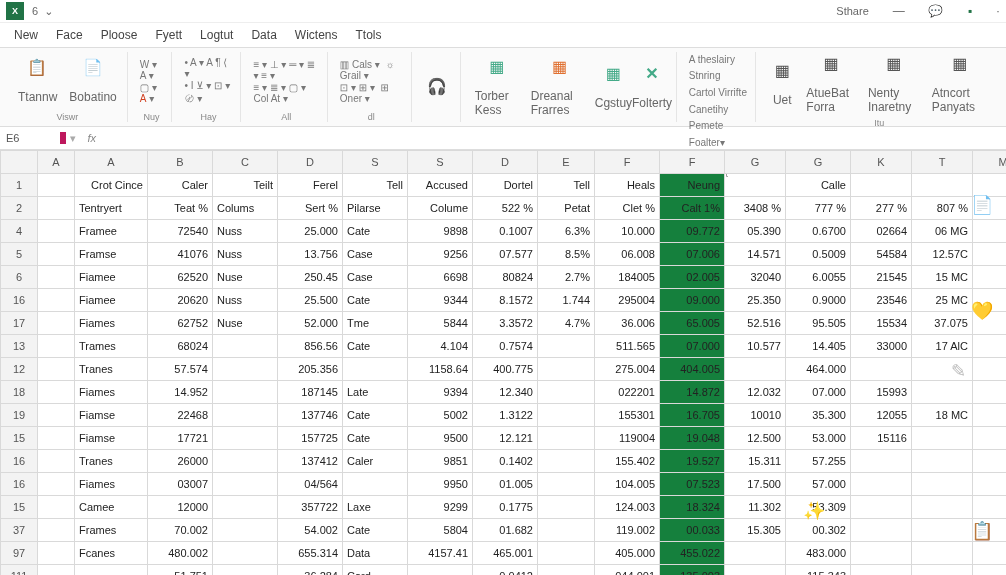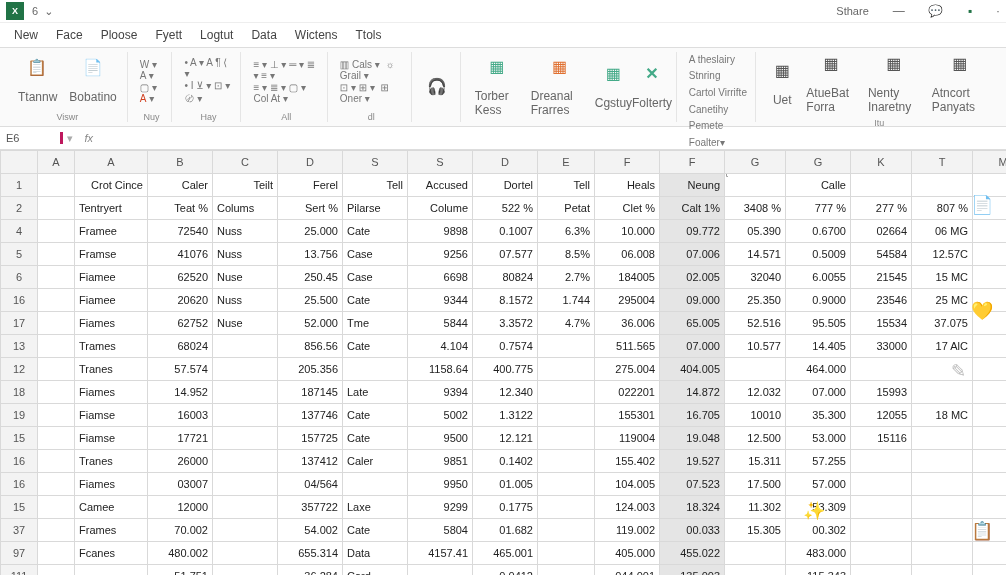--- a/index.html
+++ b/index.html
@@ -14,32 +14,32 @@
   .ribbon-group{display:flex;flex-direction:column;padding:0 6px;border-right:1px solid #e5e5e5}
   .ribbon-group:last-child{border-right:none}
   .rg-top{display:flex;gap:4px;align-items:center;flex:1}
   .rg-label{text-align:center;font-size:9px;color:#888;padding-top:2px}
   .rib-btn{display:flex;flex-direction:column;align-items:center;justify-content:center;padding:2px 4px;min-width:24px}
   .rib-btn .ic{font-size:16px;color:#555}
   .rib-btn .lbl{font-size:12px;margin-top:13px}
   .mini{font-size:10px;color:#777;padding:0 2px}
   .rib-col{display:flex;flex-direction:column;gap:1px;justify-content:center}
   .namebox-row{height:22px;display:flex;align-items:center;border-bottom:1px solid #ddd;font-size:11px;color:#555}
-  .namebox{width:48px;border-right:3px solid #be185d;padding:0 6px}
+  .namebox{width:48px;border-right:6px solid #be185d;padding:0 6px}
   .fx{padding:0 8px;color:#888}
   .grid-wrap{position:relative;height:calc(575px - 22px - 24px - 70px - 22px);overflow:hidden}
   table{border-collapse:collapse;table-layout:fixed;width:1006px}
   th,td{border:1px solid #d9d9d9;height:22px;padding:0 4px;white-space:nowrap;overflow:hidden;text-overflow:clip;font-size:11px}
   th{background:#f3f3f3;font-weight:normal;color:#555;text-align:center}
   .rowhdr{background:#f3f3f3;text-align:center;color:#555;width:28px}
   .corner{background:#f3f3f3;width:28px}
   td{text-align:right;color:#222}
   td.l{text-align:left}
   td.c{text-align:right}
-  .hl{background:#e5e5e5}
+  .hl{background:#15803d}
   .float-ic{position:absolute;color:#bbb;font-size:18px;pointer-events:none}
   .col-A0{width:28px}.col-A{width:64px}.col-B{width:56px}.col-C{width:56px}.col-D{width:56px}
   .col-S1{width:56px}.col-S2{width:56px}.col-D2{width:56px}.col-E{width:48px}.col-F1{width:56px}
   .col-F2{width:56px}.col-G1{width:52px}.col-G2{width:56px}.col-K{width:52px}.col-T{width:52px}
   .col-M{width:52px}
 </style>
 </head>
 <body>
 
 <div class="titlebar">
@@ -400,21 +400,21 @@
           <td class="">12.032</td>
           <td class="">07.000</td>
           <td class="">15993</td>
           <td class=""></td>
           <td class=""></td>
         </tr>
         <tr>
           <td class="rowhdr">19</td>
           <td class="l"></td>
           <td class="l">Fiamse</td>
-          <td class="">16003</td>
+          <td class="">22468</td>
           <td class="l"></td>
           <td class="">137746</td>
           <td class="l">Cate</td>
           <td class="">5002</td>
           <td class="">1.3122</td>
           <td class=""></td>
           <td class="">155301</td>
           <td class=" hl">16.705</td>
           <td class="">10010</td>
           <td class="">35.300</td>

